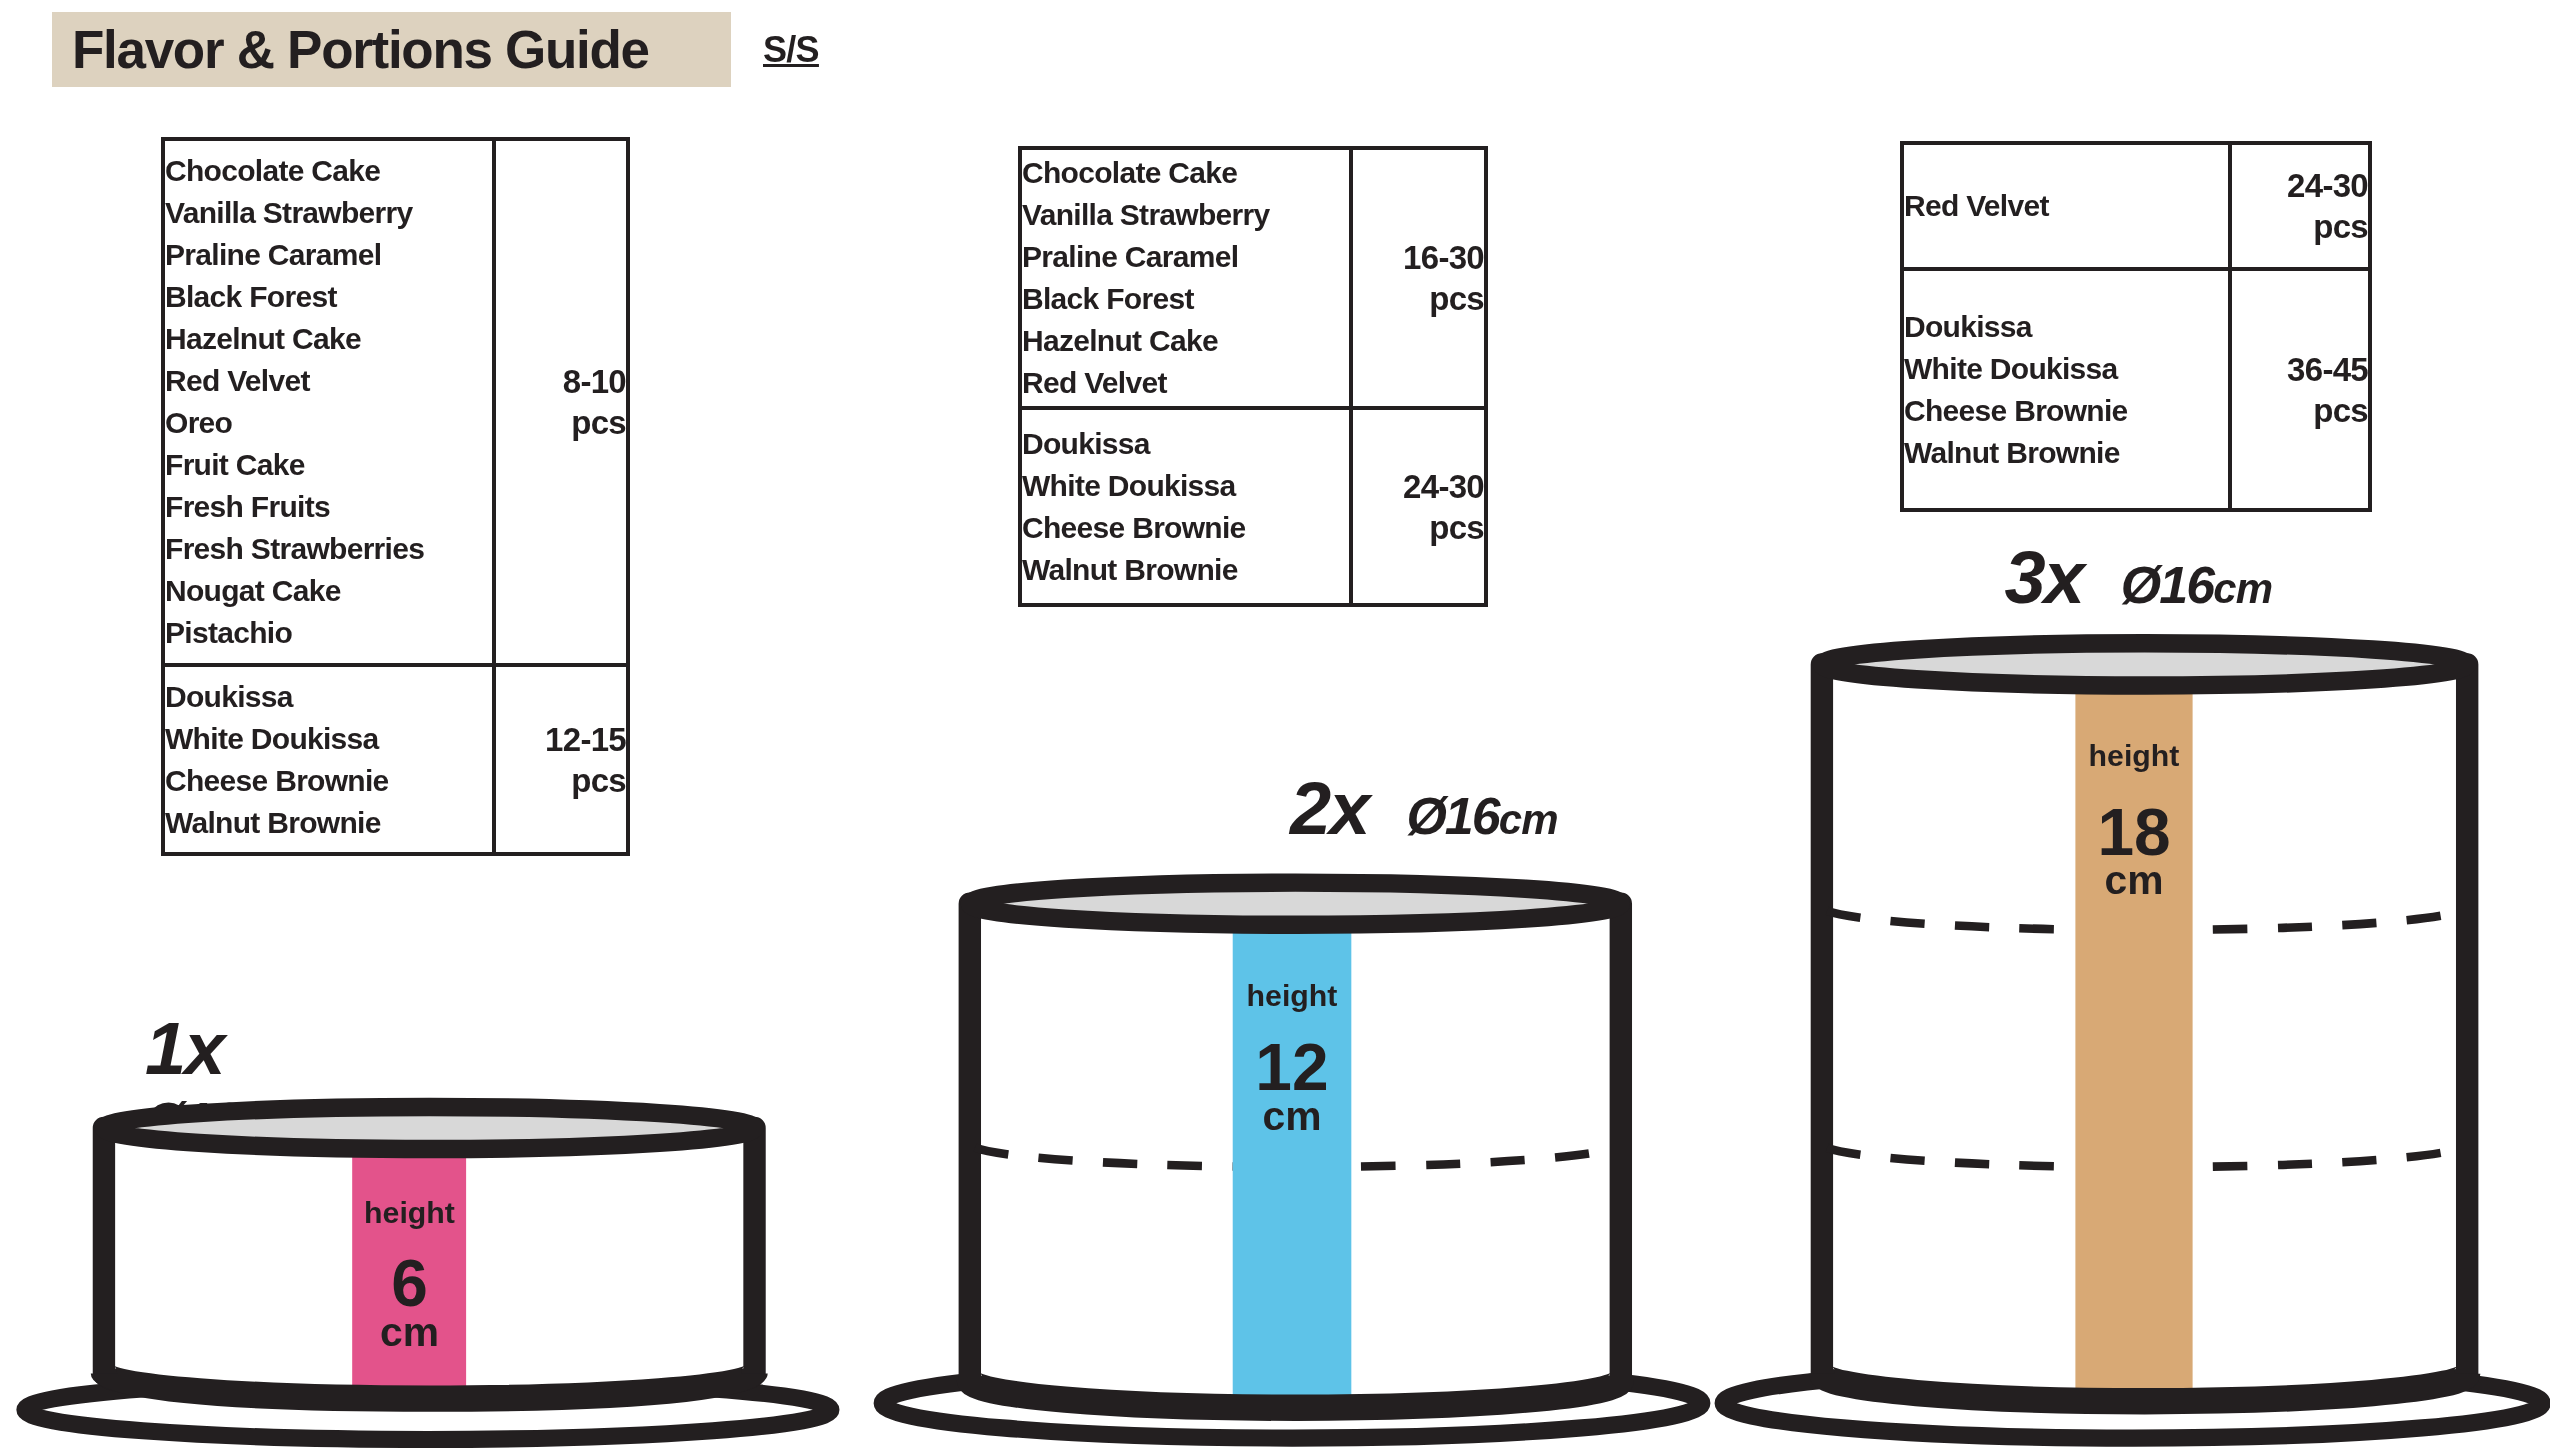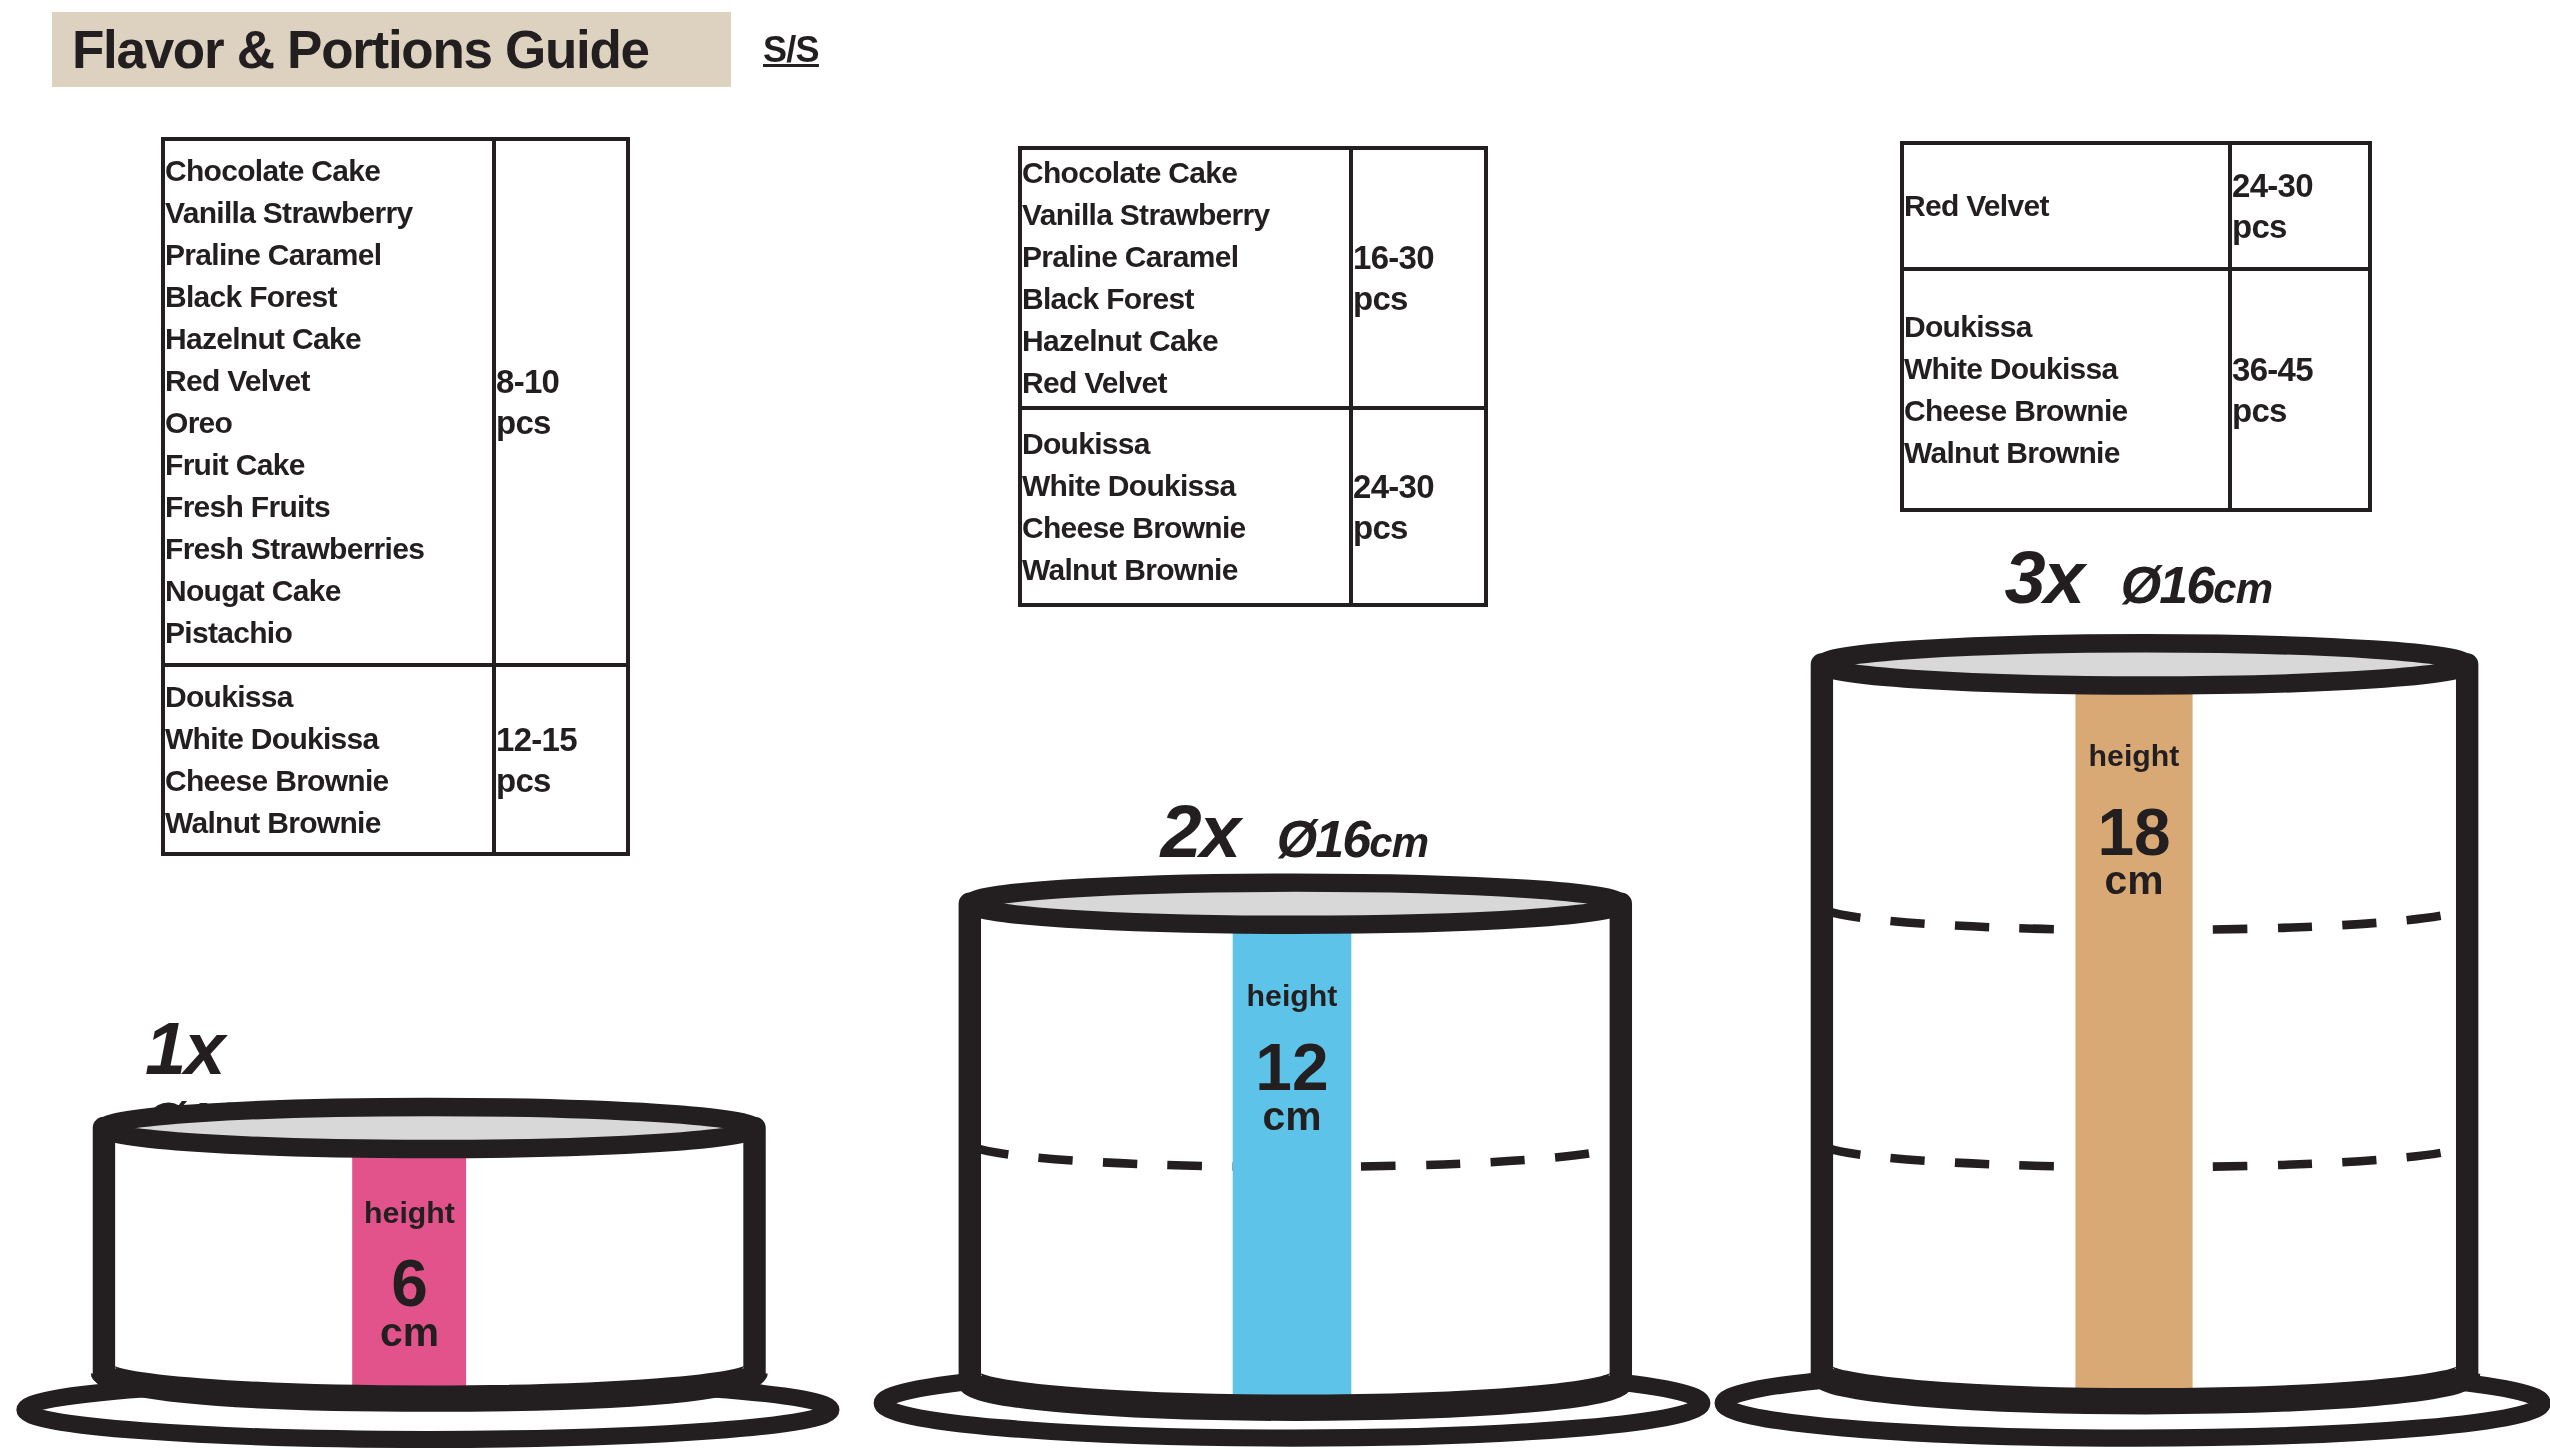--- a/index.html
+++ b/index.html
@@ -32,29 +32,29 @@
     grid-template-columns:331px 1fr;grid-template-rows:260px 1fr;}
   #table3{left:1900px;top:141px;width:472px;height:371px;
     grid-template-columns:328px 1fr;grid-template-rows:126px 1fr;}
   .fcell{box-sizing:border-box;display:flex;flex-direction:column;justify-content:center;}
   .fcell.flavors{border-right:4px solid #231f20;padding-left:0;}
   .fcell.row1{border-bottom:4px solid #231f20;}
   .flavor-line{
     font-size:30px;font-weight:bold;line-height:42px;
     letter-spacing:-0.7px;white-space:nowrap;
   }
-  .fcell.pcs{align-items:flex-start;text-align:center;}
+  .fcell.pcs{align-items:flex-end;text-align:center;}
   .pcs-num,.pcs-unit{font-size:33px;font-weight:bold;line-height:41px;letter-spacing:-0.7px;}
   
   .size-label{
     position:absolute;width:527px;display:flex;align-items:baseline;justify-content:center;
     font-weight:bold;letter-spacing:-2px;white-space:nowrap;font-style:italic;
   }
   #label1{left:145px;top:1006px;flex-direction:column;}
-  #label2{left:1031px;top:789px;}
+  #label2{left:1031px;top:766px;justify-content:flex-end;}
   #label3{left:1875px;top:535px;}
   .size-label .mult{font-size:74px;margin-right:38px;}
   .size-label .diam{font-size:52px;}
   .size-label .lunit{font-size:42px;letter-spacing:-0.7px;}
   
   svg.cake{position:absolute;overflow:visible;}
   #cake1{left:13px;top:1074px;width:843px;height:376px;}
   #cake2{left:869px;top:843px;width:850px;height:607px;}
   #cake3{left:1706px;top:613px;width:856px;height:837px;}
   .plate{fill:#ffffff;stroke:#231f20;stroke-width:26;}

